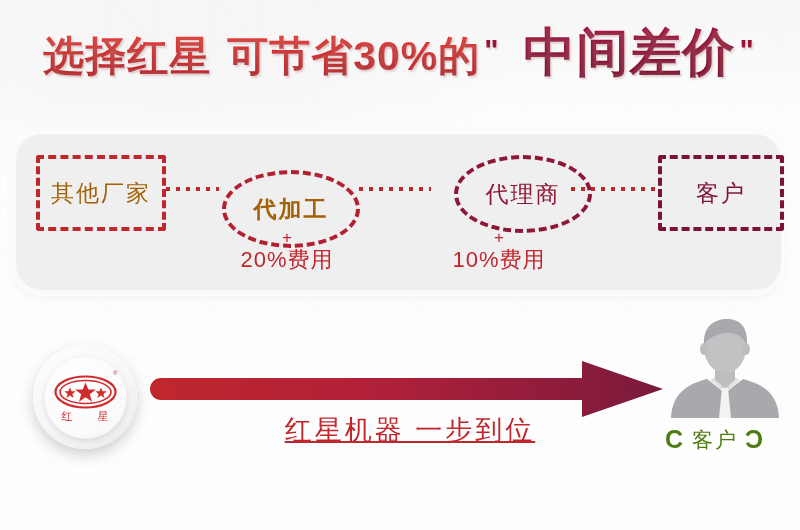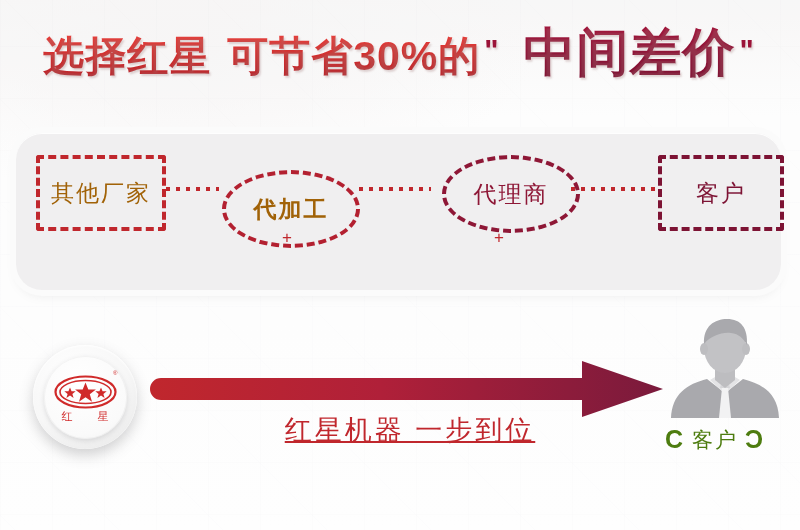--- a/index.html
+++ b/index.html
@@ -108,21 +108,21 @@
   }
   .node-rect.dark { border-color: #7d1334; color: #7d1334; }
   .node-ellipse {
     border: 4px dashed #b32030;
     border-radius: 50%;
   }
   .node-ellipse.dark { border-color: #8e1736; color: #8e1736; }
 
   #node-oem      { left: 36px;  top: 155px; width: 122px; height: 68px; }
   #node-process  { left: 222px; top: 170px; width: 130px; height: 70px; font-weight: bold; }
-  #node-agent    { left: 442px; top: 155px; width: 130px; height: 70px; }
+  #node-agent    { left: 454px; top: 155px; width: 130px; height: 70px; }
   #node-customer { left: 658px; top: 155px; width: 118px; height: 68px; }
 
   
   .connector {
     position: absolute;
     height: 4px;
     top: 187px;
     background-image: radial-gradient(circle, #c0272d 42%, transparent 46%);
     background-size: 10px 4px;
     background-repeat: repeat-x;
@@ -245,24 +245,26 @@
   <div class="node node-ellipse dark" id="node-agent">
     <span>代理商</span>
   </div>
 
   <div class="node node-rect dark" id="node-customer">
     <span>客户</span>
   </div>
 
   <div class="fee" id="fee-process">
     <span class="plus">+</span>
+    <span class="amount">20%费用</span>
   </div>
 
   <div class="fee" id="fee-agent">
     <span class="plus">+</span>
+    <span class="amount">10%费用</span>
   </div>
 
   <div class="badge">
     <div class="badge-inner">
       <svg class="logo-svg" width="83" height="83" viewBox="0 0 83 83">
         <ellipse cx="41.5" cy="36" rx="30" ry="15.5" fill="none" stroke="#d02a2a" stroke-width="2.2"></ellipse>
         <ellipse cx="41.5" cy="36" rx="25.5" ry="11.5" fill="none" stroke="#d02a2a" stroke-width="1.6"></ellipse>
         <polygon fill="#d02a2a" points="26,31.4 27.55,35.3 31.7,35.3 28.4,37.9 29.6,41.9 26,39.5 22.4,41.9 23.6,37.9 20.3,35.3 24.45,35.3"></polygon>
         <polygon fill="#d02a2a" points="41.5,26.5 44.3,33.6 51.9,33.6 45.8,38.3 48,45.7 41.5,41.3 35,45.7 37.2,38.3 31.1,33.6 38.7,33.6"></polygon>
         <polygon fill="#d02a2a" points="57,31.4 58.55,35.3 62.7,35.3 59.4,37.9 60.6,41.9 57,39.5 53.4,41.9 54.6,37.9 51.3,35.3 55.45,35.3"></polygon>

